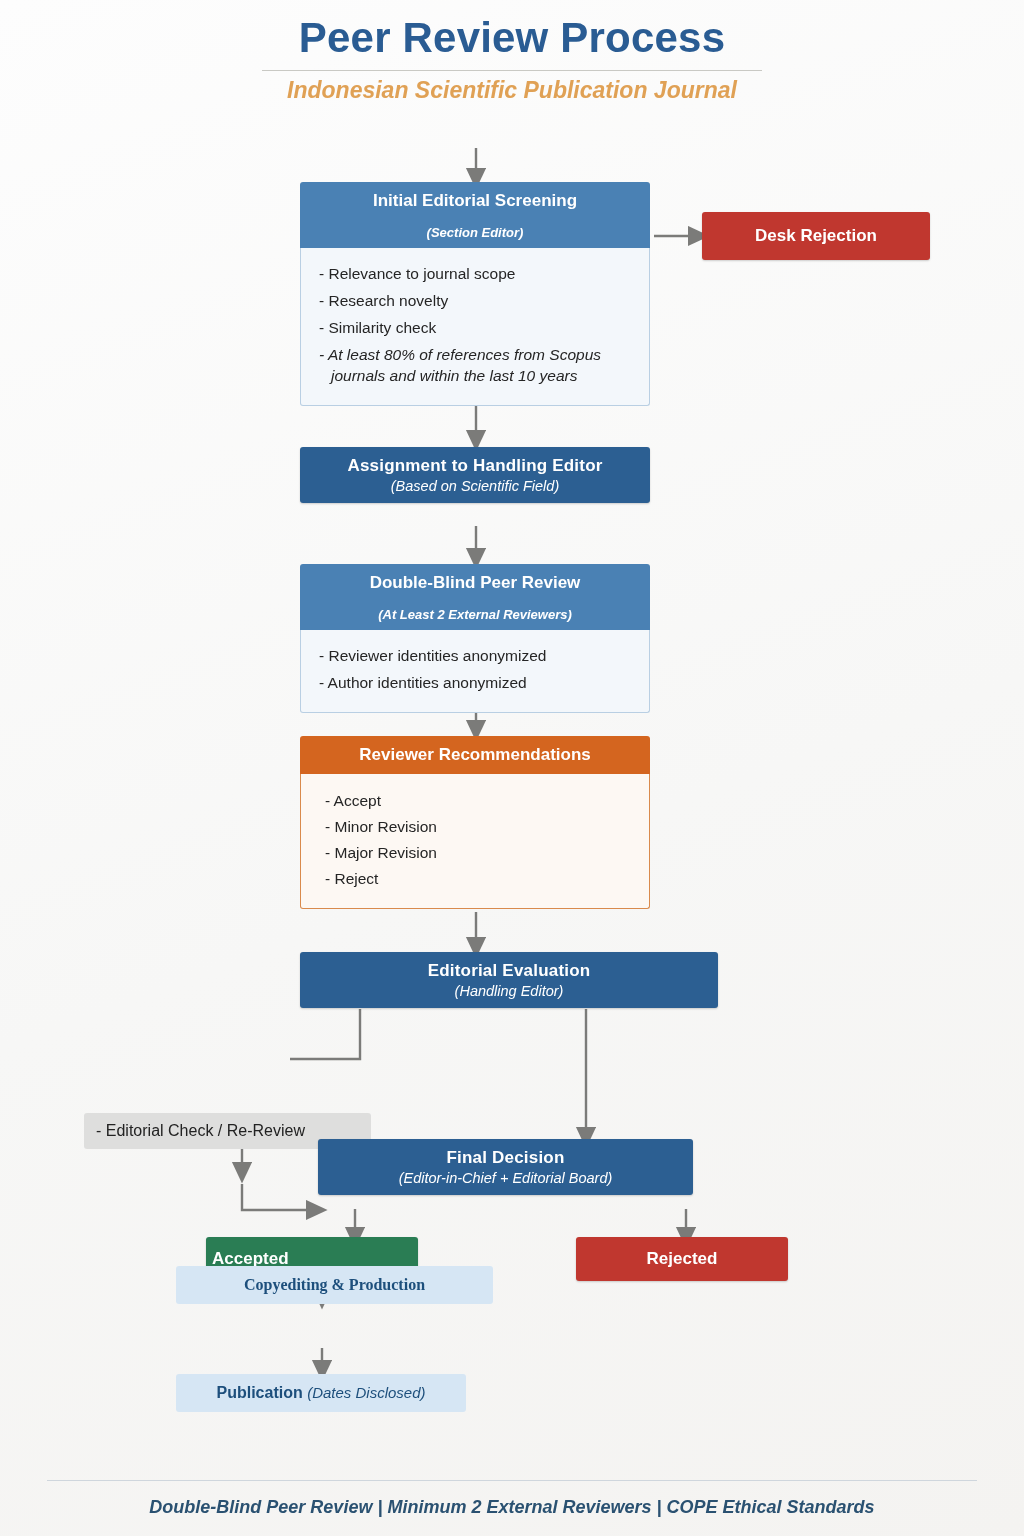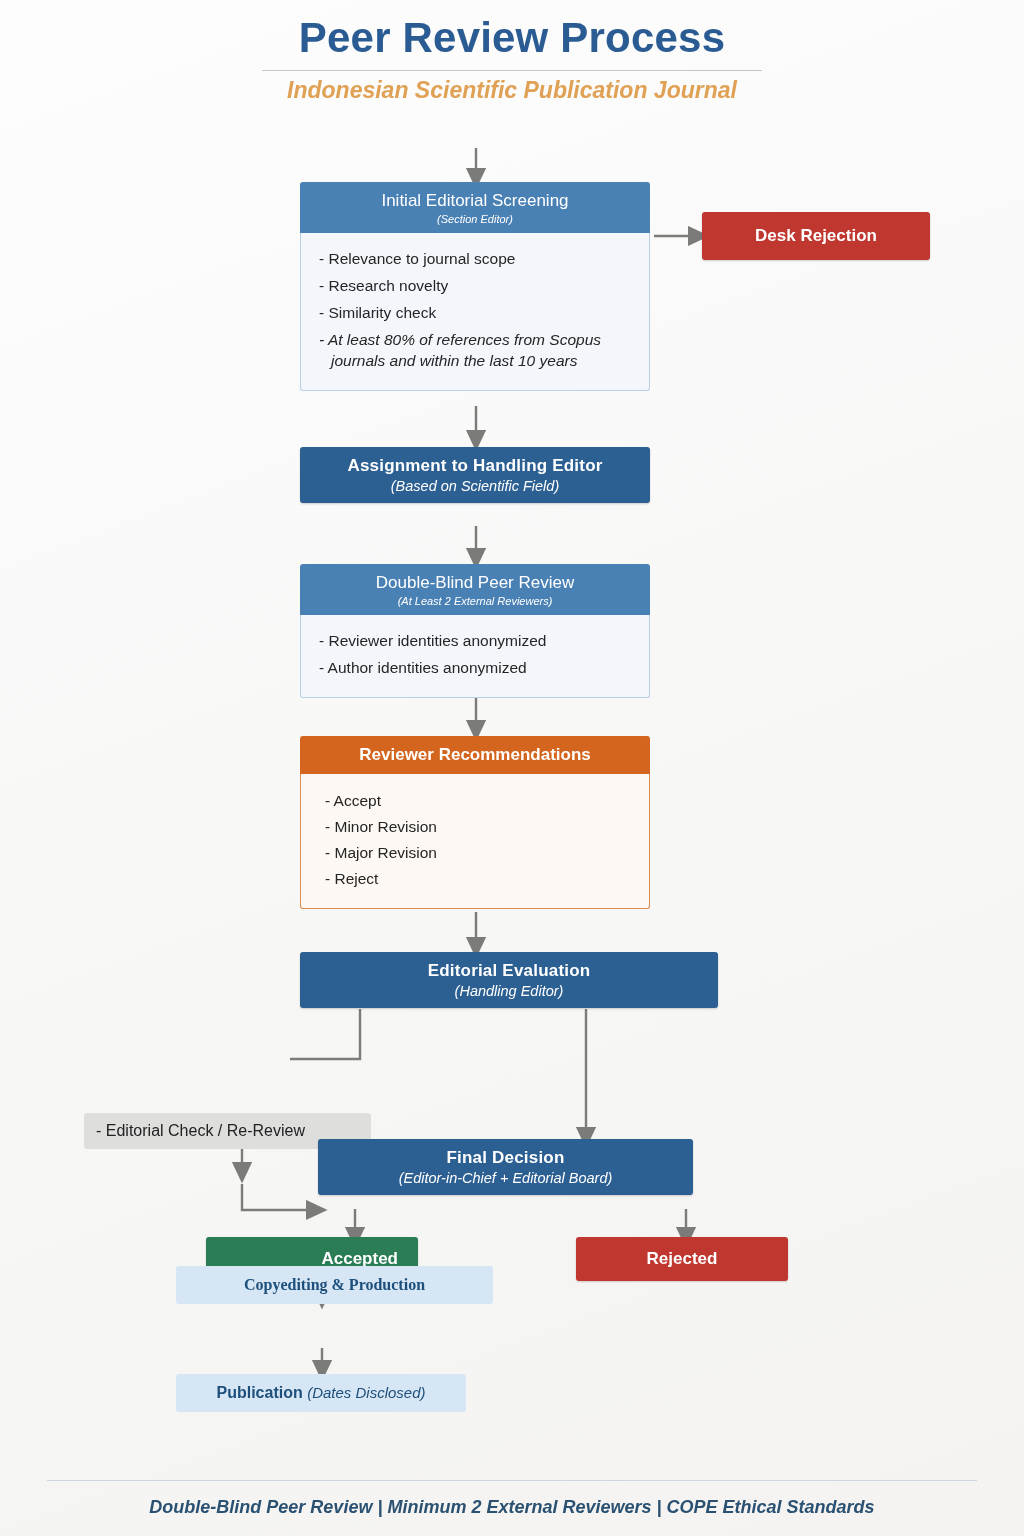--- a/index.html
+++ b/index.html
@@ -76,26 +76,27 @@
 
   .cardhead {
     background: #4a81b4;
     color: #fff;
     border-radius: 3px 3px 0 0;
     text-align: center;
     padding: 9px 6px 8px 6px;
   }
   .cardhead .h {
     font-size: 17px;
-    font-weight: normal;
+    font-weight: bold;
   }
   .cardhead .sub {
-    font-size: 11px;
-    font-style: italic;
-    margin-top: 2px;
+    font-size: 13px;
+    font-style: italic;
+    margin-top: 14px;
+    font-weight: bold;
   }
   .cardbody {
     background: #f3f7fb;
     border: 1px solid #b9cfe3;
     border-top: none;
     border-radius: 0 0 3px 3px;
     padding: 10px 14px 12px 18px;
   }
   .cardbody ul {
     margin: 0;
@@ -145,25 +146,25 @@
     text-align: center;
     font-weight: bold;
     font-size: 17px;
     border-radius: 3px;
     padding: 14px 6px;
     box-shadow: 0 1px 2px rgba(0,0,0,0.18);
   }
   .accept-box {
     background: #2a7d54;
     color: #fff;
-    text-align: right;
-    font-weight: bold;
-    font-size: 17px;
-    border-radius: 3px;
-    padding: 12px 20px;
+    text-align: left;
+    font-weight: bold;
+    font-size: 17px;
+    border-radius: 3px;
+    padding: 12px 6px;
     box-shadow: 0 1px 2px rgba(0,0,0,0.18);
   }
   .grey-box {
     background: #dededd;
     color: #222;
     font-size: 16px;
     border-radius: 3px;
     padding: 9px 12px;
   }
   .light-box {

